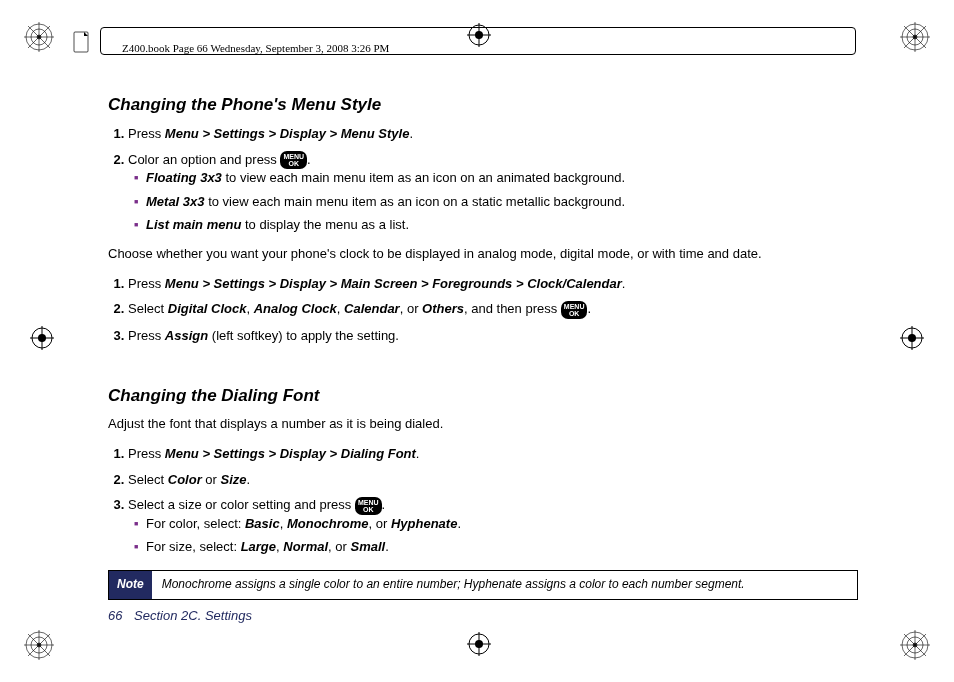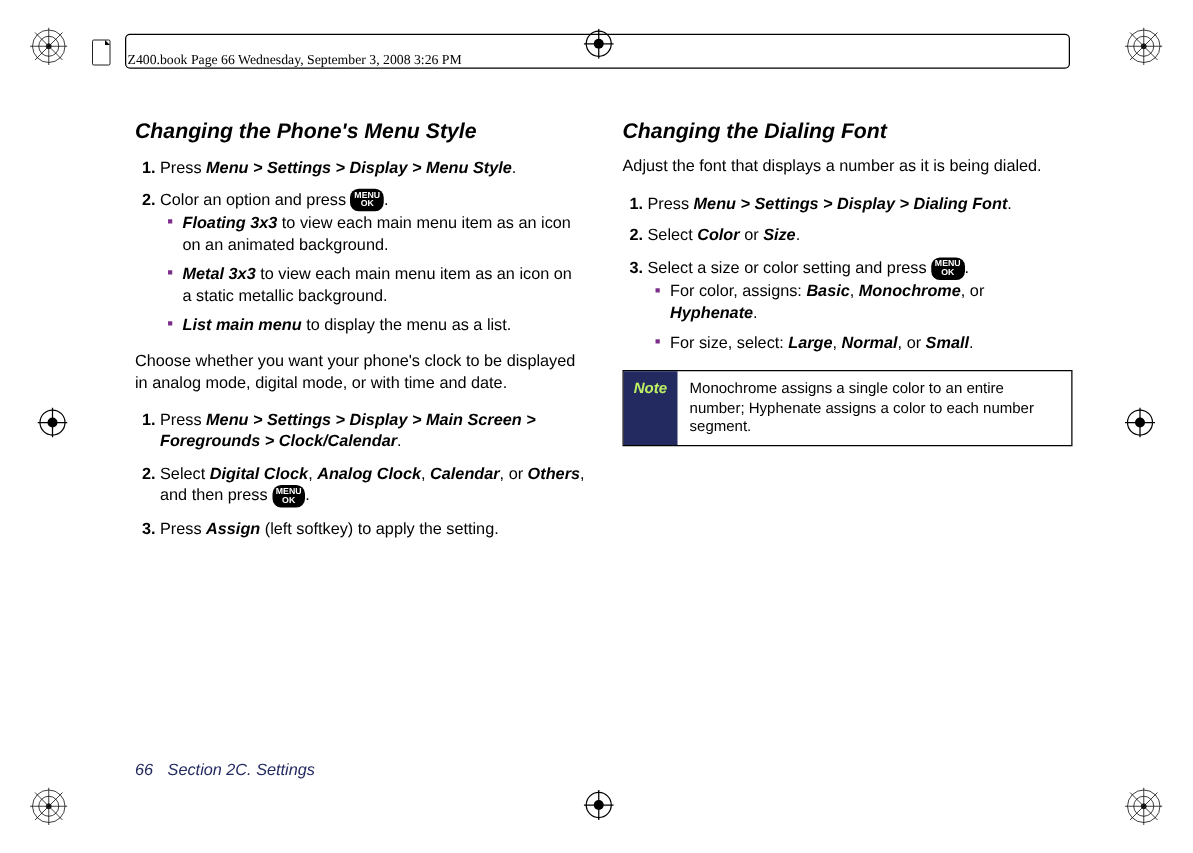--- a/index.html
+++ b/index.html
@@ -10,39 +10,40 @@
     background: #fff;
     font-family: Arial, Helvetica, sans-serif;
     position: relative;
     color: #000;
     font-size: 13px;
   }
   .rosette { position:absolute; width:30px; height:30px; }
   .header-line {
     position: absolute;
     top: 42px;
-    left: 102px;
+    left: 122px;
     font-size: 11px;
     font-family: "Times New Roman", serif;
   }
   .header-rule {
     position: absolute;
     top: 27px; left: 100px;
     width: 754px;
     height: 26px;
     border: 0.5px solid #000;
     border-radius: 4px 4px 4px 4px;
   }
   .content {
     position: absolute;
     top: 95px;
     left: 108px;
     width: 750px;
     display: flex;
     gap: 30px;
+    flex-direction: column;
   }
   .col {
     flex: 1;
     min-width: 0;
   }
   h2 {
     font-style: italic;
     font-weight: bold;
     font-size: 17px;
     margin: 0 0 10px 0;
@@ -70,28 +71,29 @@
   }
   .menu-key span { display:block; }
   .notebox {
     display:flex;
     border:1px solid #000;
     margin-top: 14px;
     font-size:12px;
   }
   .notebox .label {
     background:#222a60;
-    color:#bef264;
+    color:#ffffff;
     padding:6px 8px;
     font-weight:bold;
     font-style:italic;
     font-size:12px;
   }
   .notebox .body {
     padding:6px 10px;
+    font-style:italic;
     line-height:1.3;
   }
   .footer {
     position:absolute;
     top:608px;
     left:108px;
     font-style:italic;
     font-size:13px;
     color:#222a60;
   }
@@ -233,21 +235,21 @@
     <ol>
       <li>
         <span>Press </span><span class="bi">Menu &gt; Settings &gt; Display &gt; Dialing Font</span><span>.</span>
       </li>
       <li>
         <span>Select </span><span class="bi">Color</span><span> or </span><span class="bi">Size</span><span>.</span>
       </li>
       <li>
         <span>Select a size or color setting and press </span><span class="menu-key"><span>MENU</span><span>OK</span></span><span>.</span>
         <ul class="sub">
-          <li><span>For color, assigns: </span><span class="bi">Basic</span><span>, </span><span class="bi">Monochrome</span><span>, or </span><span class="bi">Hyphenate</span><span>.</span></li>
+          <li><span>For color, select: </span><span class="bi">Basic</span><span>, </span><span class="bi">Monochrome</span><span>, or </span><span class="bi">Hyphenate</span><span>.</span></li>
           <li><span>For size, select: </span><span class="bi">Large</span><span>, </span><span class="bi">Normal</span><span>, or </span><span class="bi">Small</span><span>.</span></li>
         </ul>
       </li>
     </ol>
 
     <div class="notebox">
       <div class="label">Note</div>
       <div class="body">Monochrome assigns a single color to an entire number; Hyphenate assigns a color to each number segment.</div>
     </div>
   </div>

